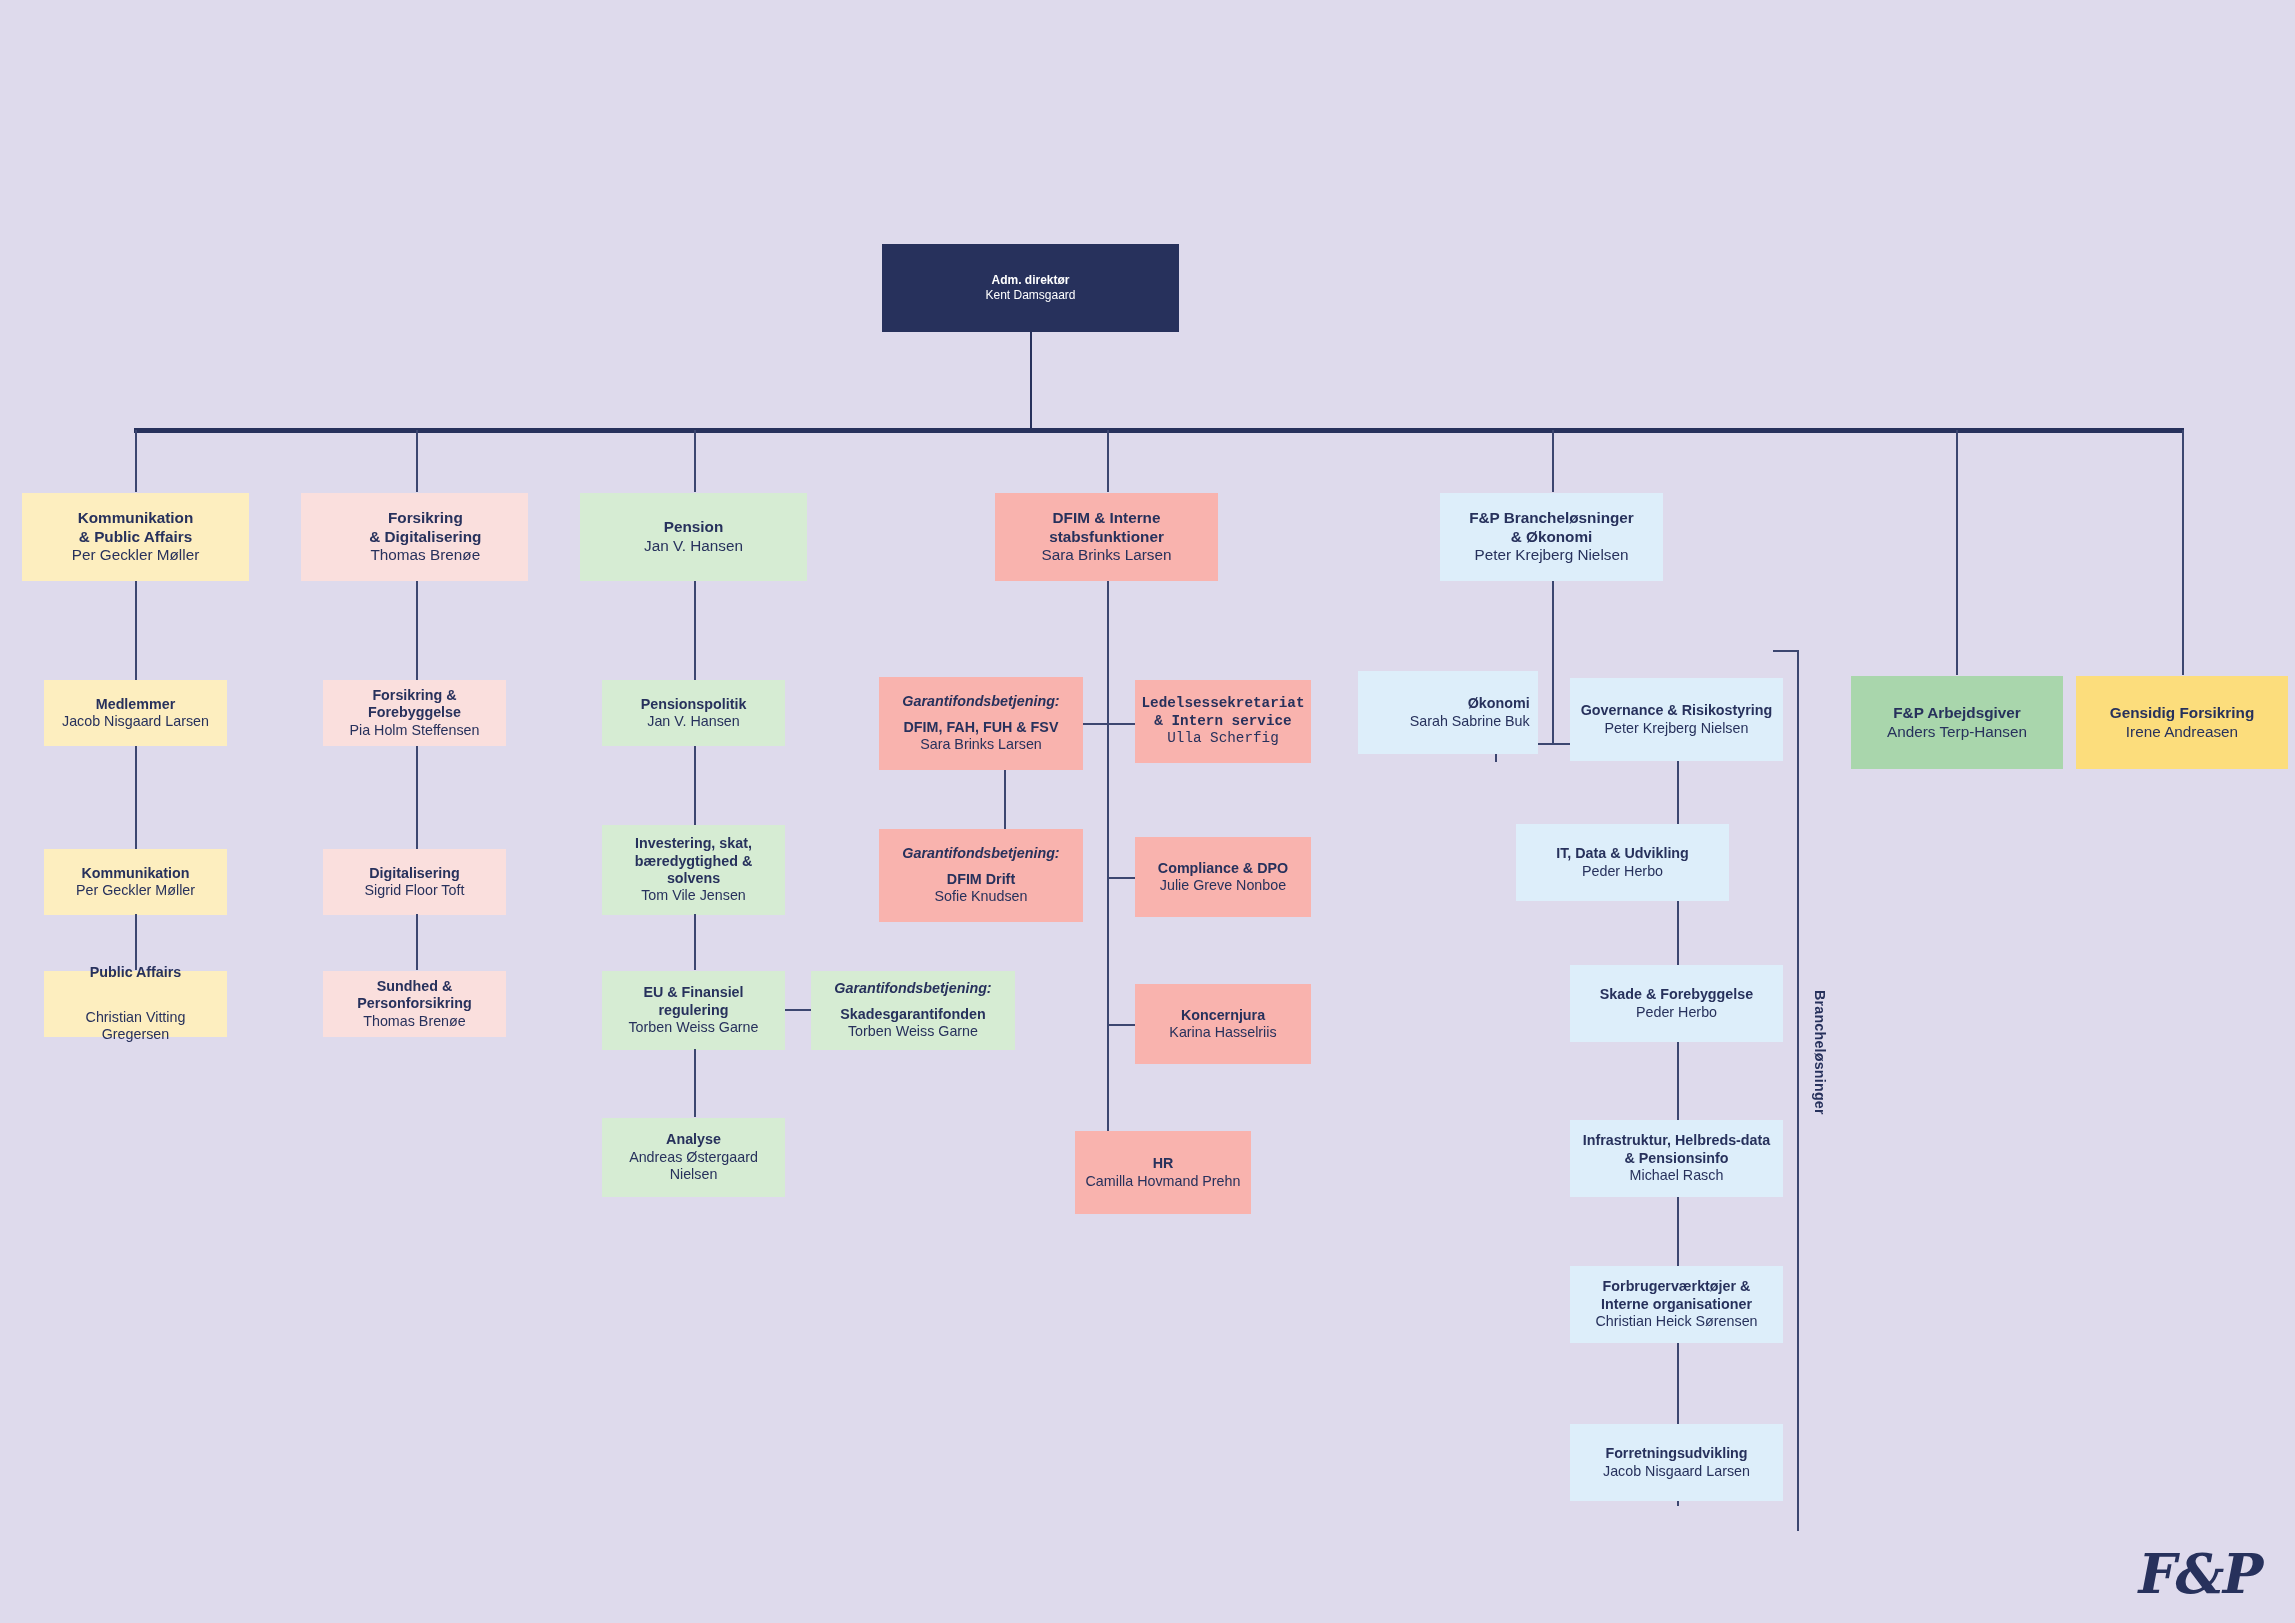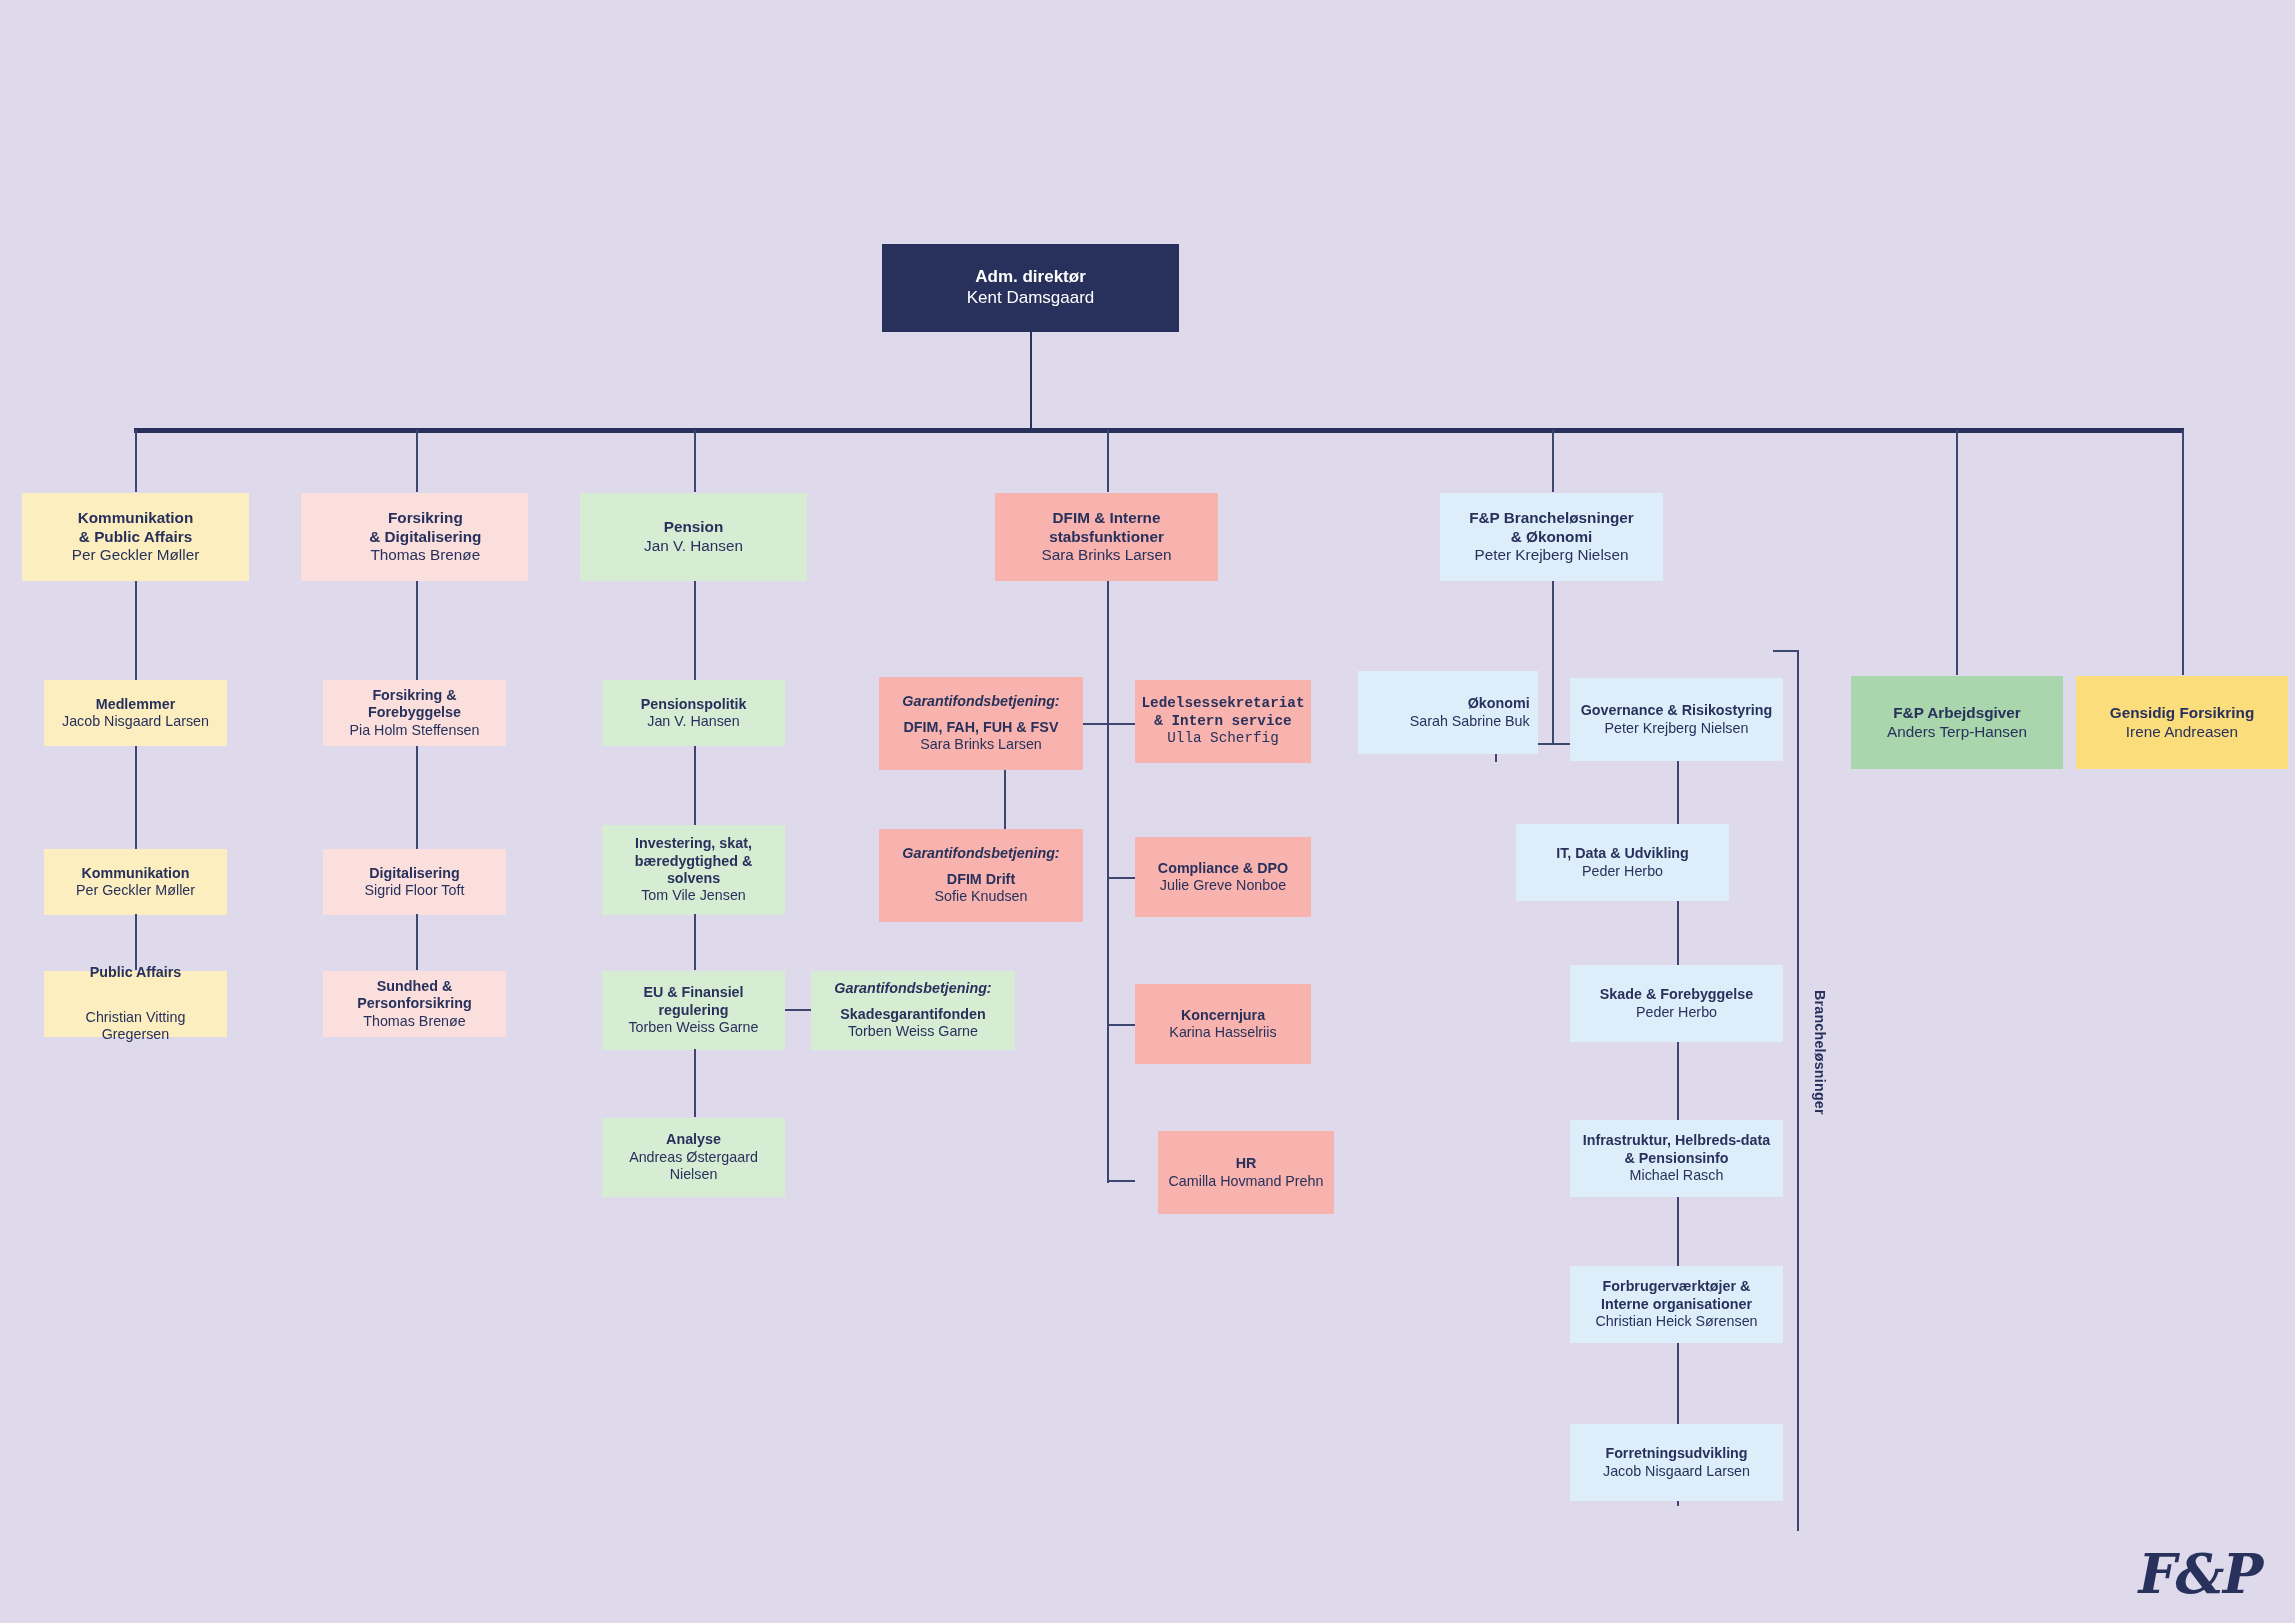--- a/index.html
+++ b/index.html
@@ -40,21 +40,21 @@
   .c-navy   {background:#27315c;color:#ffffff;}
   .c-yellow {background:#fdeebf;}
   .c-pink   {background:#fadfdd;}
   .c-green  {background:#d6ecd3;}
   .c-salmon {background:#f9b3ae;}
   .c-blue   {background:#ddeefa;}
   .c-mint   {background:#a9d6ac;}
   .c-gold   {background:#fcdd7c;}
 
   
-  .fs-root{font-size:17px;}
+  .fs-root{font-size:12px;}
   .fs-l1  {font-size:15.3px;}
   .fs-l2  {font-size:14.3px;}
 
   
   .vlabel{
     position:absolute;
     font-weight:bold;
     font-size:14.3px;
     writing-mode:vertical-rl;
     text-orientation:mixed;
@@ -203,21 +203,21 @@
   <div class="node c-salmon fs-l2" style="left:1135px;top:837px;width:176px;height:80px;">
     <div class="ttl">Compliance &amp; DPO</div>
     <div class="nm">Julie Greve Nonboe</div>
   </div>
   <div class="line hline-thin" style="left:1107px;top:1024px;width:28px;"></div>
   <div class="node c-salmon fs-l2" style="left:1135px;top:984px;width:176px;height:80px;">
     <div class="ttl">Koncernjura</div>
     <div class="nm">Karina Hasselriis</div>
   </div>
   <div class="line hline-thin" style="left:1107px;top:1180px;width:28px;"></div>
-  <div class="node c-salmon fs-l2" style="left:1158px;top:1131px;width:176px;height:83px;">
+  <div class="node c-salmon fs-l2" style="left:1075px;top:1131px;width:176px;height:83px;">
     <div class="ttl">HR</div>
     <div class="nm">Camilla Hovmand Prehn</div>
   </div>
 
   <div class="node c-blue fs-l1" style="left:1440px;top:493px;width:223px;height:88px;">
     <div class="ttl">F&amp;P Brancheløsninger</div>
     <div class="ttl">&amp; Økonomi</div>
     <div class="nm">Peter Krejberg Nielsen</div>
   </div>
   <div class="line vline-thin" style="left:1552px;top:581px;height:164px;"></div>

